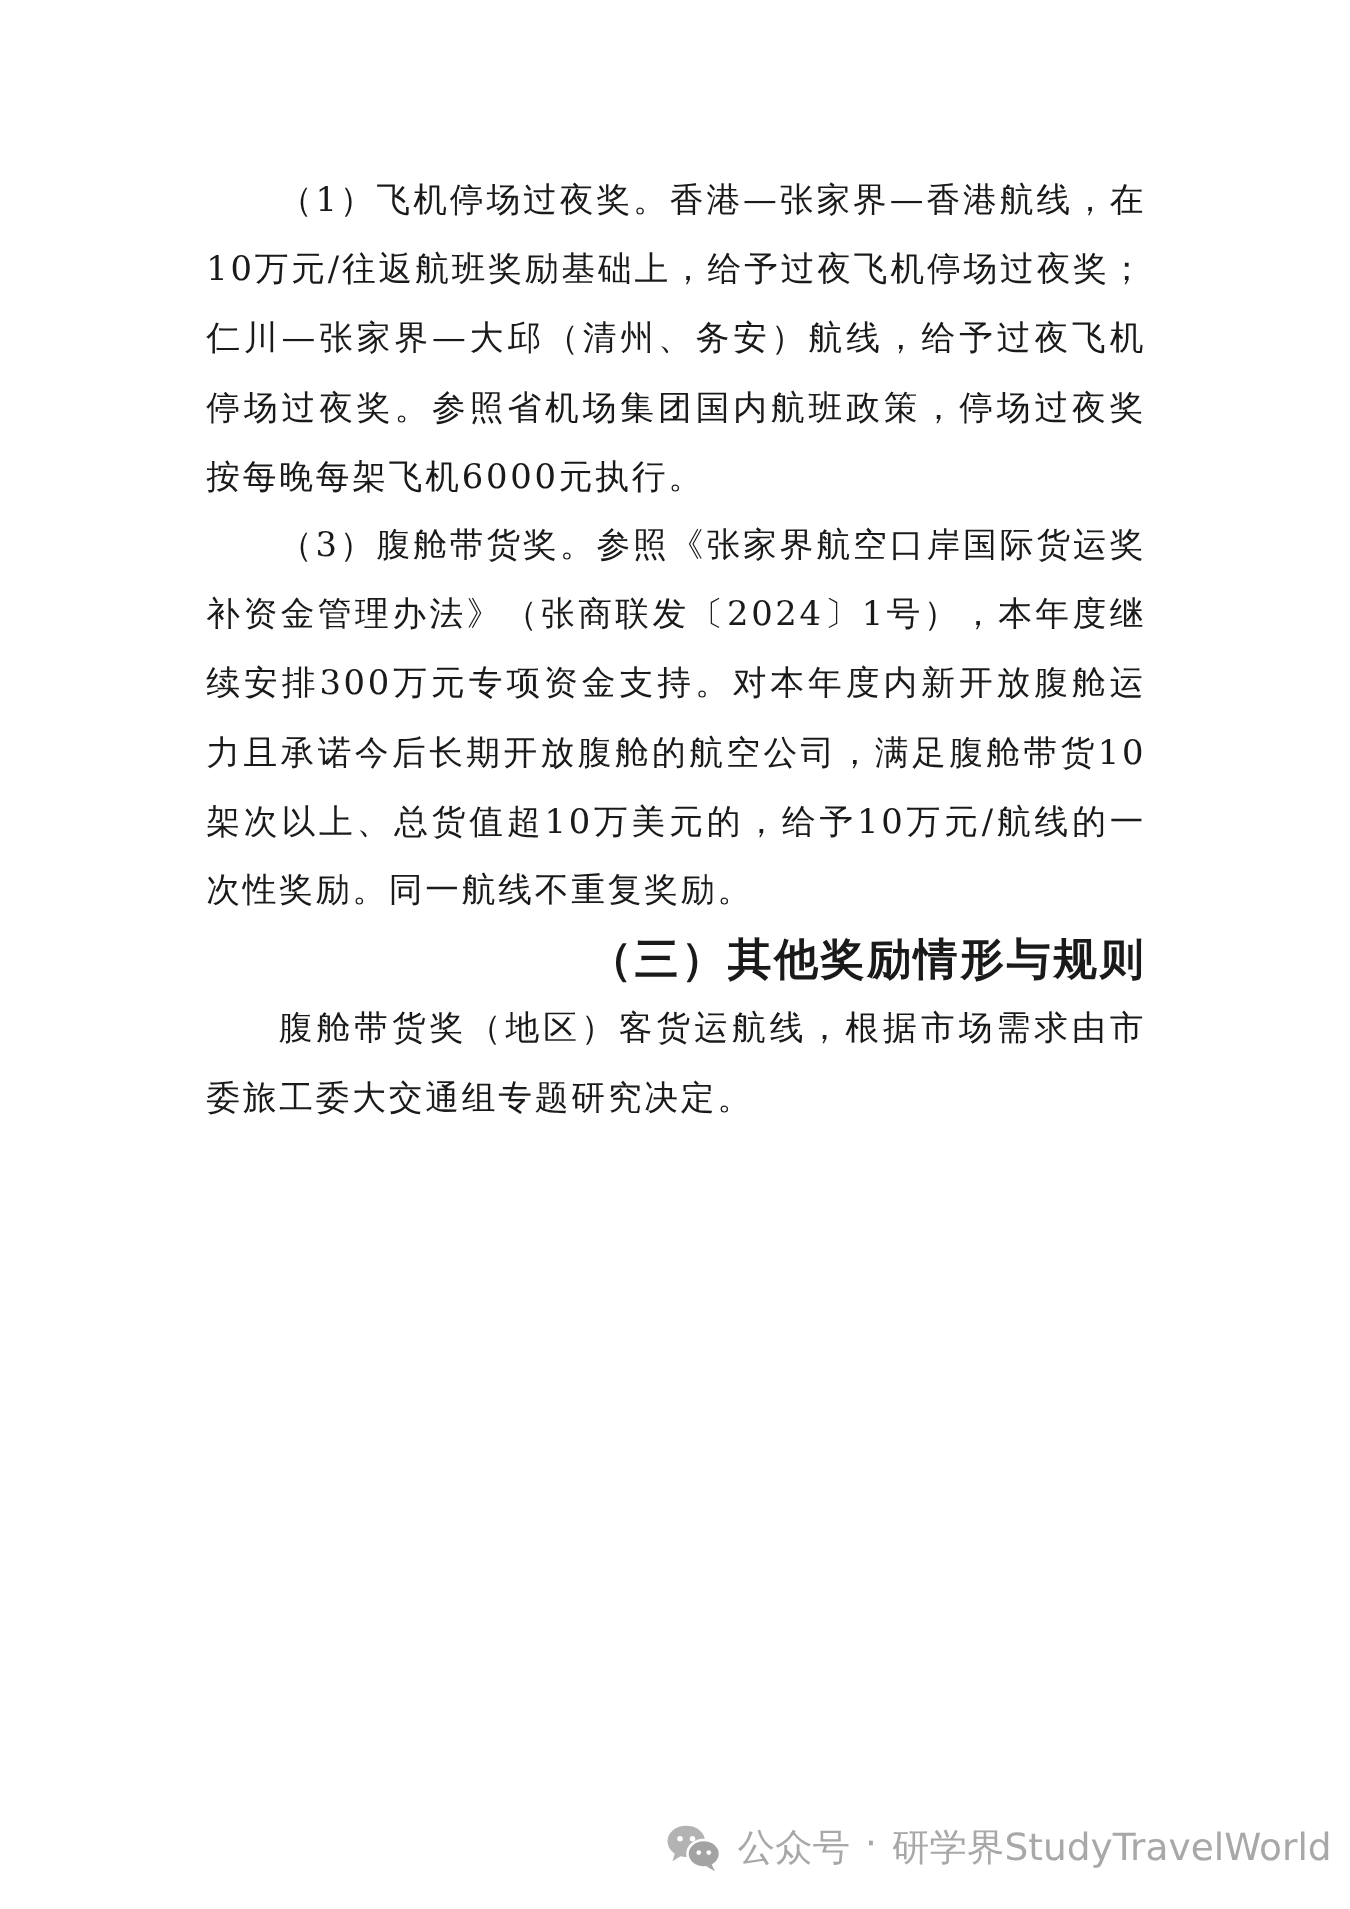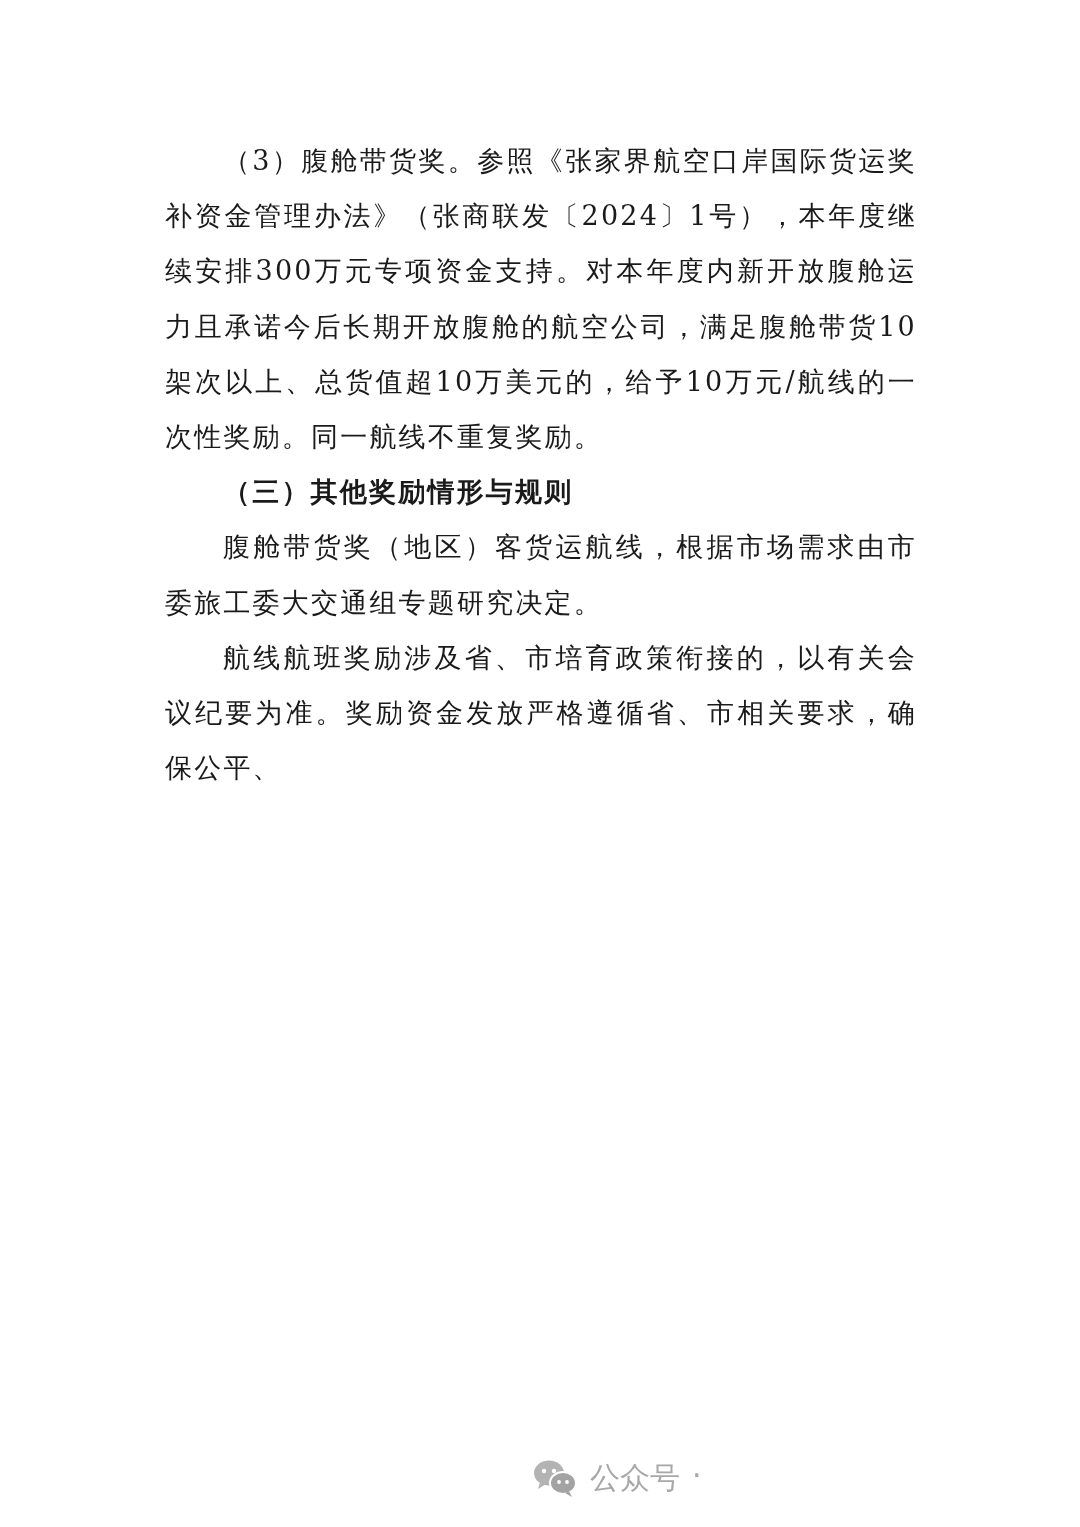--- a/index.html
+++ b/index.html
@@ -25,25 +25,26 @@
       margin: 0;
       font-size: 27px;
       line-height: 55.2px;
       letter-spacing: 2.2px;
       text-align: justify;
       text-align-last: left;
       text-indent: 58px;
     }
     .heading {
       margin: 0;
-      font-size: 27px;
+      font-size: 35px;
       line-height: 55.2px;
       letter-spacing: 2.2px;
       text-indent: 58px;
       font-weight: bold;
+      text-align: right;
     }
     .watermark {
       position: absolute;
       left: 532px;
       top: 1458px;
       height: 50px;
       display: flex;
       align-items: flex-start;
       color: #a8a8a8;
       font-family: "DejaVu Sans", "Liberation Sans", sans-serif;
@@ -56,34 +57,35 @@
       margin-right: 12px;
     }
     .wm-sep {
       margin: 0 12px;
     }
   </style>
 </head>
 <body>
 
 <div class="page">
+  <p class="para">（1）飞机停场过夜奖。香港—张家界—香港航线，在10万元/往返航班奖励基础上，给予过夜飞机停场过夜奖；仁川—张家界—大邱（清州、务安）航线，给予过夜飞机停场过夜奖。参照省机场集团国内航班政策，停场过夜奖按每晚每架飞机6000元执行。</p>
   <p class="para">（3）腹舱带货奖。参照《张家界航空口岸国际货运奖补资金管理办法》（张商联发〔2024〕1号），本年度继续安排300万元专项资金支持。对本年度内新开放腹舱运力且承诺今后长期开放腹舱的航空公司，满足腹舱带货10架次以上、总货值超10万美元的，给予10万元/航线的一次性奖励。同一航线不重复奖励。</p>
   <p class="heading">（三）其他奖励情形与规则</p>
   <p class="para">腹舱带货奖（地区）客货运航线，根据市场需求由市委旅工委大交通组专题研究决定。</p>
-  <p class="para">航线航班奖励涉及省、市培育政策衔接的，以有关会议纪要为准。奖励资金发放严格遵循省、市相关要求，确保公平、</p>
 </div>
 
 <div class="watermark">
   <span class="wm-icon">
     <svg width="46" height="40" viewBox="0 0 46 40">
       <ellipse cx="17" cy="15" rx="15" ry="12.5" fill="#b3b3b3"></ellipse>
       <polygon points="8,24 6,31 14,26" fill="#b3b3b3"></polygon>
       <circle cx="12" cy="13" r="2.2" fill="#ffffff"></circle>
       <circle cx="22" cy="13" r="2.2" fill="#ffffff"></circle>
       <ellipse cx="31" cy="25" rx="13" ry="11" fill="#a3a3a3" stroke="#ffffff" stroke-width="2"></ellipse>
       <polygon points="37,33 40,39 33,35" fill="#a3a3a3"></polygon>
       <circle cx="27" cy="24" r="1.9" fill="#ffffff"></circle>
       <circle cx="35" cy="24" r="1.9" fill="#ffffff"></circle>
     </svg>
   </span>
   <span>公众号</span>
   <span class="wm-sep">·</span>
+  <span>研学界StudyTravelWorld</span>
 </div>
 
 </body></html>

